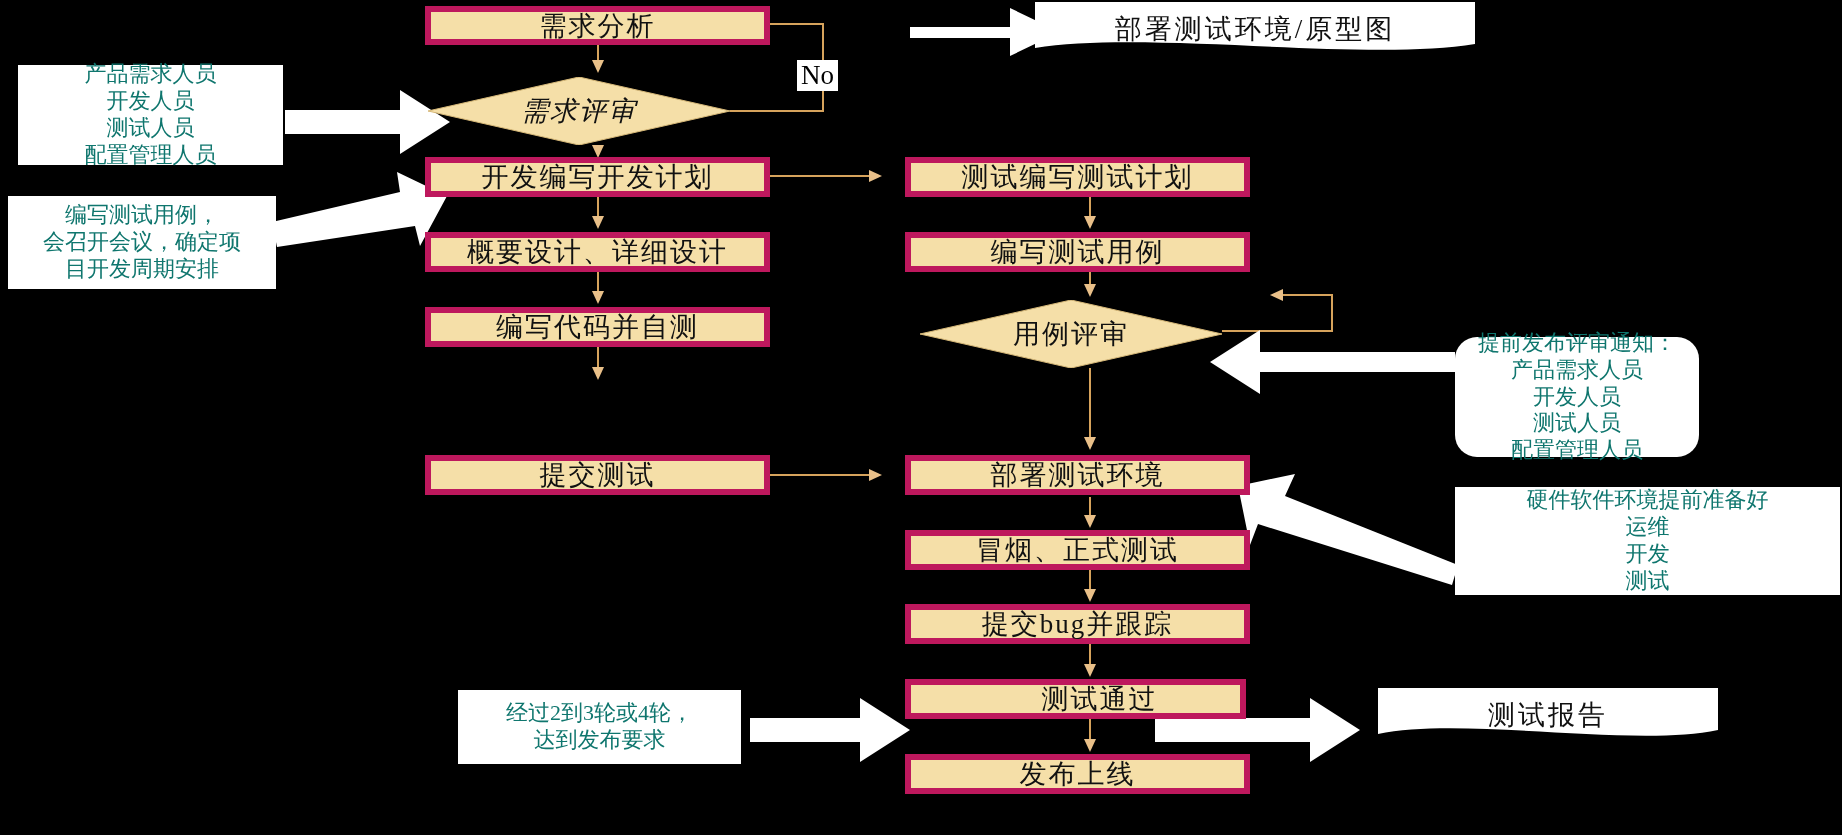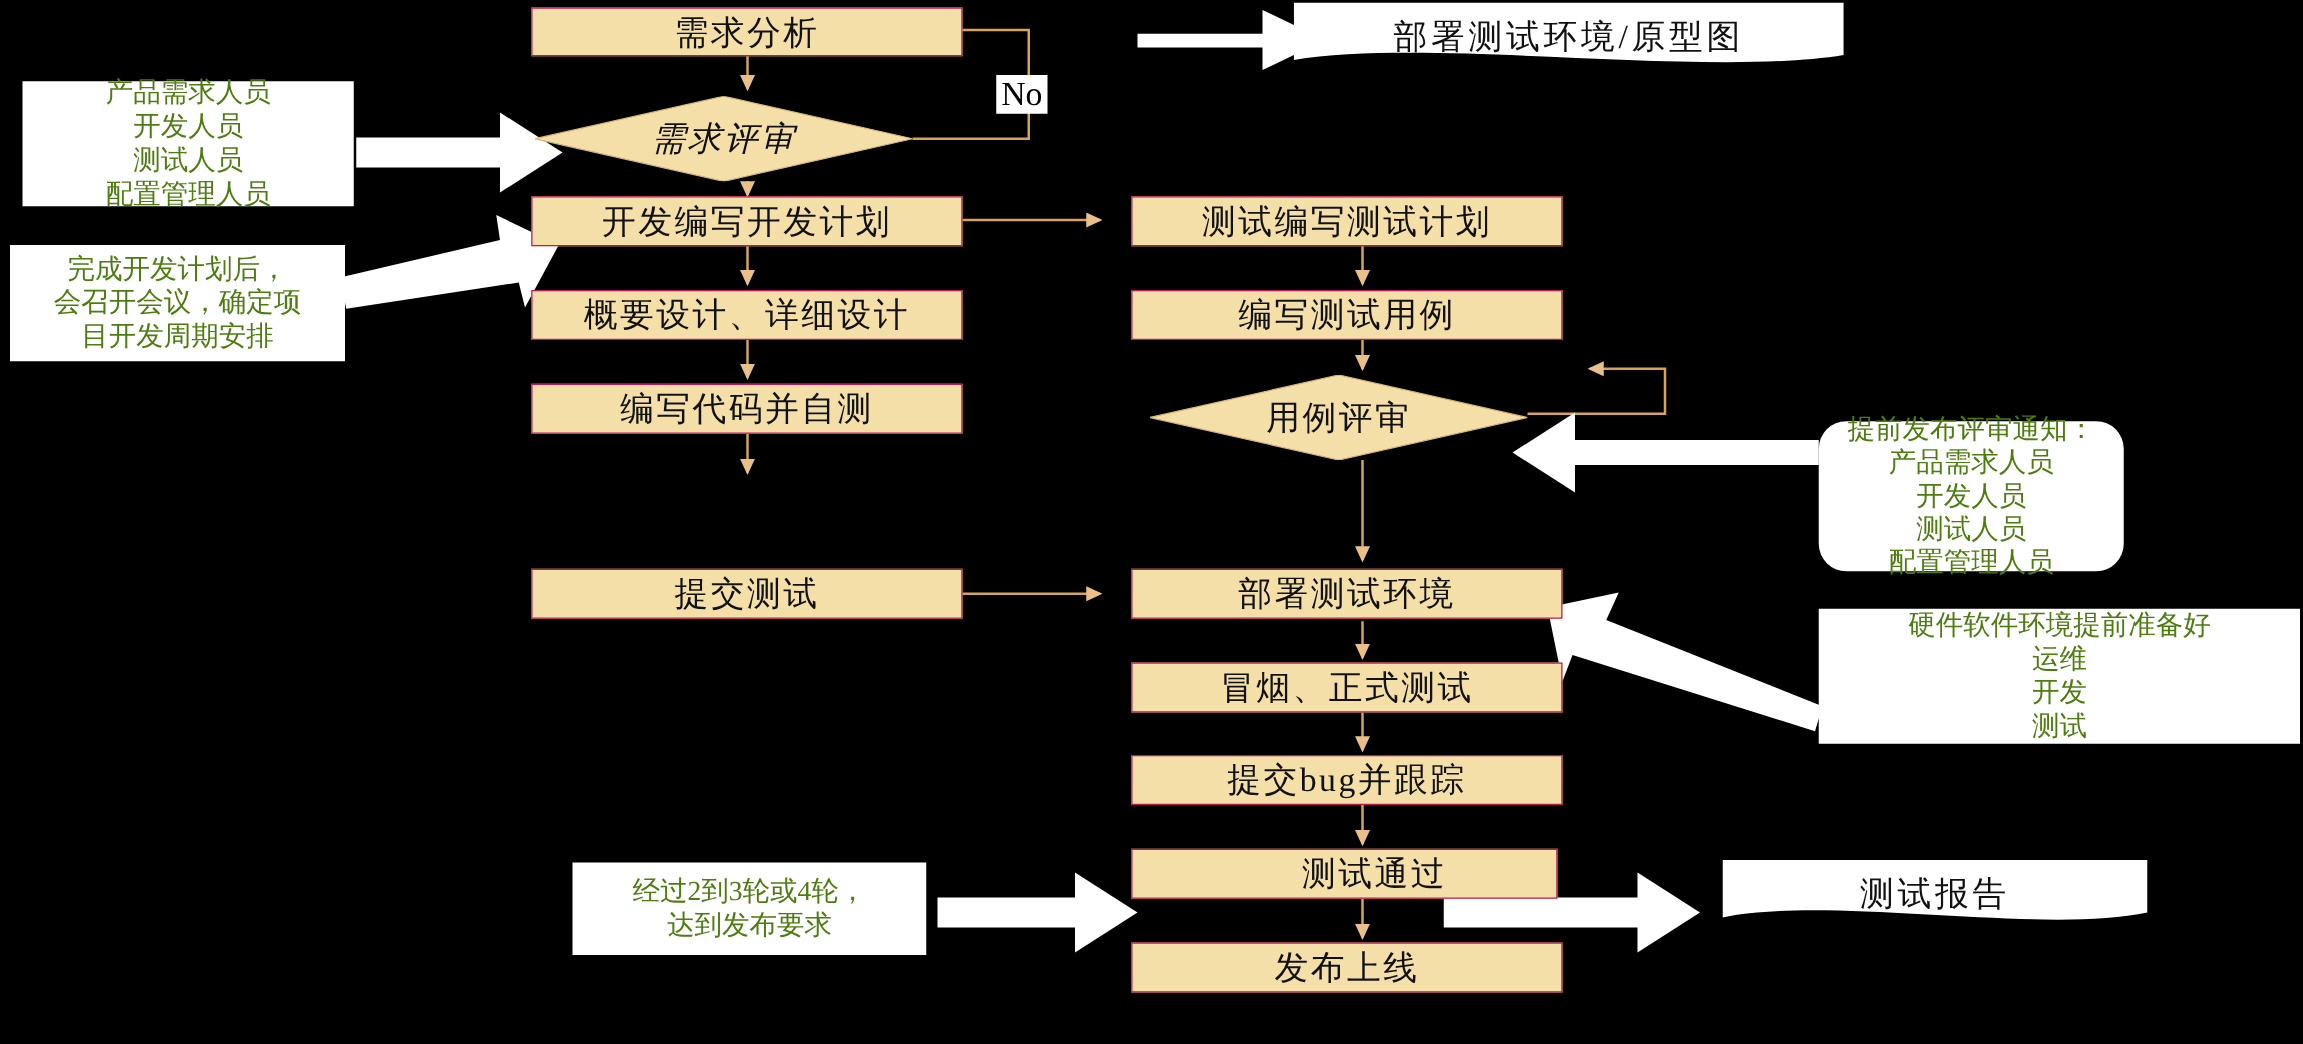--- a/index.html
+++ b/index.html
@@ -1,34 +1,34 @@
 <!DOCTYPE html>
 <html><head>
 <meta charset="utf-8">
 <style>
   html,body{margin:0;padding:0;background:#000;}
   body{width:1842px;height:835px;overflow:hidden;
        font-family:"Liberation Serif","DejaVu Serif",serif;}
   #stage{position:relative;width:1842px;height:835px;background:#000;}
 
   
-  .pbox{position:absolute;background:#f5dfa8;border:1px solid #be185d;
+  .pbox{position:absolute;background:#f5dfa8;border:6px solid #be185d;
         box-sizing:border-box;display:flex;align-items:center;
         justify-content:center;color:#111;font-size:27px;letter-spacing:2px;
         white-space:nowrap;}
 
   
   .diamond{position:absolute;}
   .diamond svg{position:absolute;inset:0;}
   .diamond .dlabel{position:absolute;inset:0;display:flex;align-items:center;
         justify-content:center;color:#111;font-size:27px;letter-spacing:2px;
         white-space:nowrap;}
 
   
-  .note{position:absolute;background:#fff;color:#4d7c0f;display:flex;
+  .note{position:absolute;background:#fff;color:#0f766e;display:flex;
         flex-direction:column;align-items:center;justify-content:center;
         font-size:22px;line-height:1.22;text-align:center;white-space:nowrap;
         box-sizing:border-box;}
   .note div{display:block;}
 
   
   .docshape{position:absolute;}
   .docshape svg{position:absolute;inset:0;}
   .docshape .dtext{position:absolute;left:0;right:0;top:4px;height:46px;
         display:flex;align-items:center;justify-content:center;
@@ -146,21 +146,21 @@
   </div>
 
   <div class="note" style="left:18px;top:65px;width:265px;height:100px;">
     <div>产品需求人员</div>
     <div>开发人员</div>
     <div>测试人员</div>
     <div>配置管理人员</div>
   </div>
 
   <div class="note" style="left:8px;top:196px;width:268px;height:93px;">
-    <div>完成开发计划后，</div>
+    <div>编写测试用例，</div>
     <div>会召开会议，确定项</div>
     <div>目开发周期安排</div>
   </div>
 
   <div class="note" style="left:1455px;top:337px;width:244px;height:120px;border-radius:22px;">
     <div>提前发布评审通知：</div>
     <div>产品需求人员</div>
     <div>开发人员</div>
     <div>测试人员</div>
     <div>配置管理人员</div>

